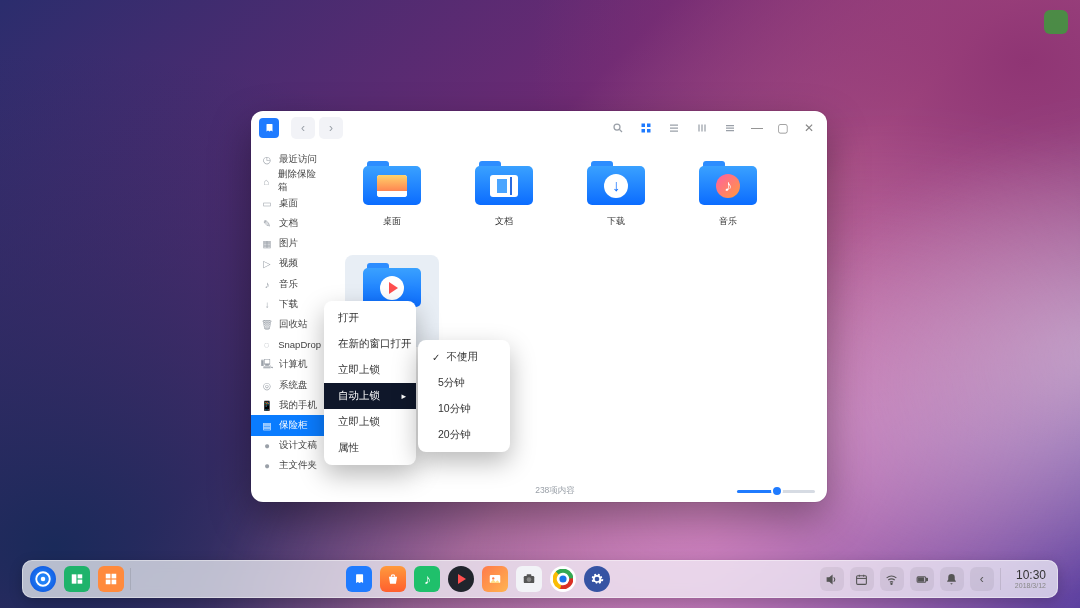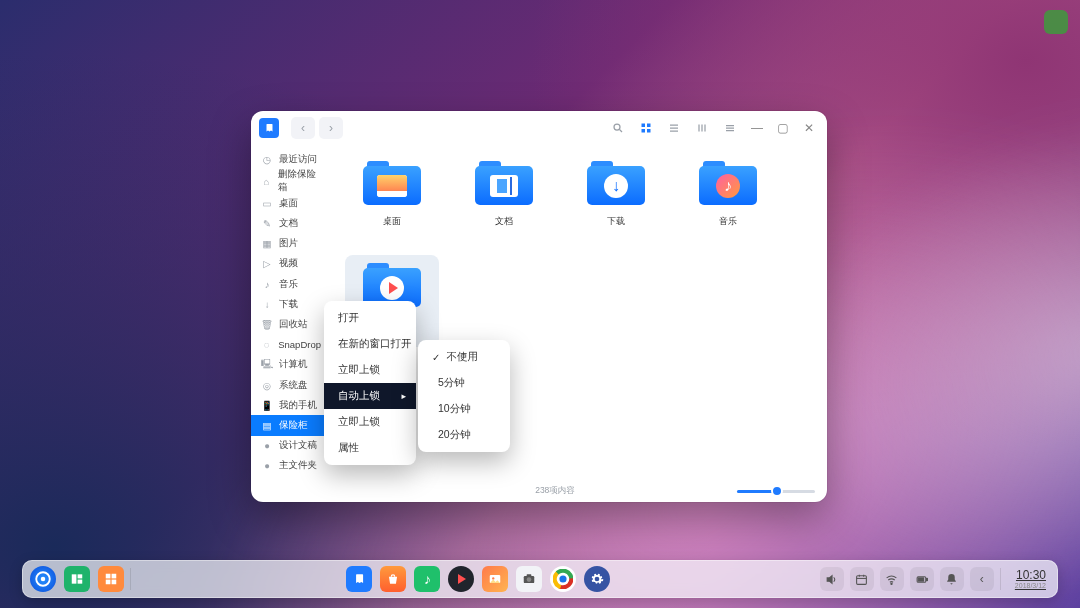--- a/index.html
+++ b/index.html
@@ -67,21 +67,21 @@
 .dock{position:absolute;left:22px;right:22px;bottom:10px;height:38px;border-radius:10px;
  background:rgba(250,252,255,.7);backdrop-filter:blur(6px);
  box-shadow:0 4px 14px rgba(0,0,0,.2),inset 0 0 0 1px rgba(255,255,255,.4);
  display:flex;align-items:center;padding:0 8px;}
 .dock .dgroup{display:flex;gap:8px;align-items:center;}
 .dseg{width:1px;height:22px;background:rgba(0,0,0,.1);margin:0 6px;}
 .dicon{width:26px;height:26px;border-radius:6px;display:flex;align-items:center;justify-content:center;color:#fff;font-size:14px;}
 .dicon.circle{border-radius:50%;}
 .tray{margin-left:auto;display:flex;gap:6px;align-items:center;}
 .tray .ticon{width:24px;height:24px;border-radius:6px;background:rgba(0,0,0,.06);display:flex;align-items:center;justify-content:center;color:#555;font-size:12px;}
-.clock{margin-left:8px;margin-right:4px;text-align:right;line-height:1.05;color:#333;text-decoration:underline;}
+.clock{margin-left:8px;margin-right:4px;text-align:right;line-height:1.05;color:#333;}
 .clock .t{font-size:12px;font-weight:500;}
 .clock .d{font-size:7px;color:#888;}
 
 svg{display:block;}
 </style>
 </head>
 <body>
 
 <div class="wallpaper">
   <div class="swoosh"></div>

